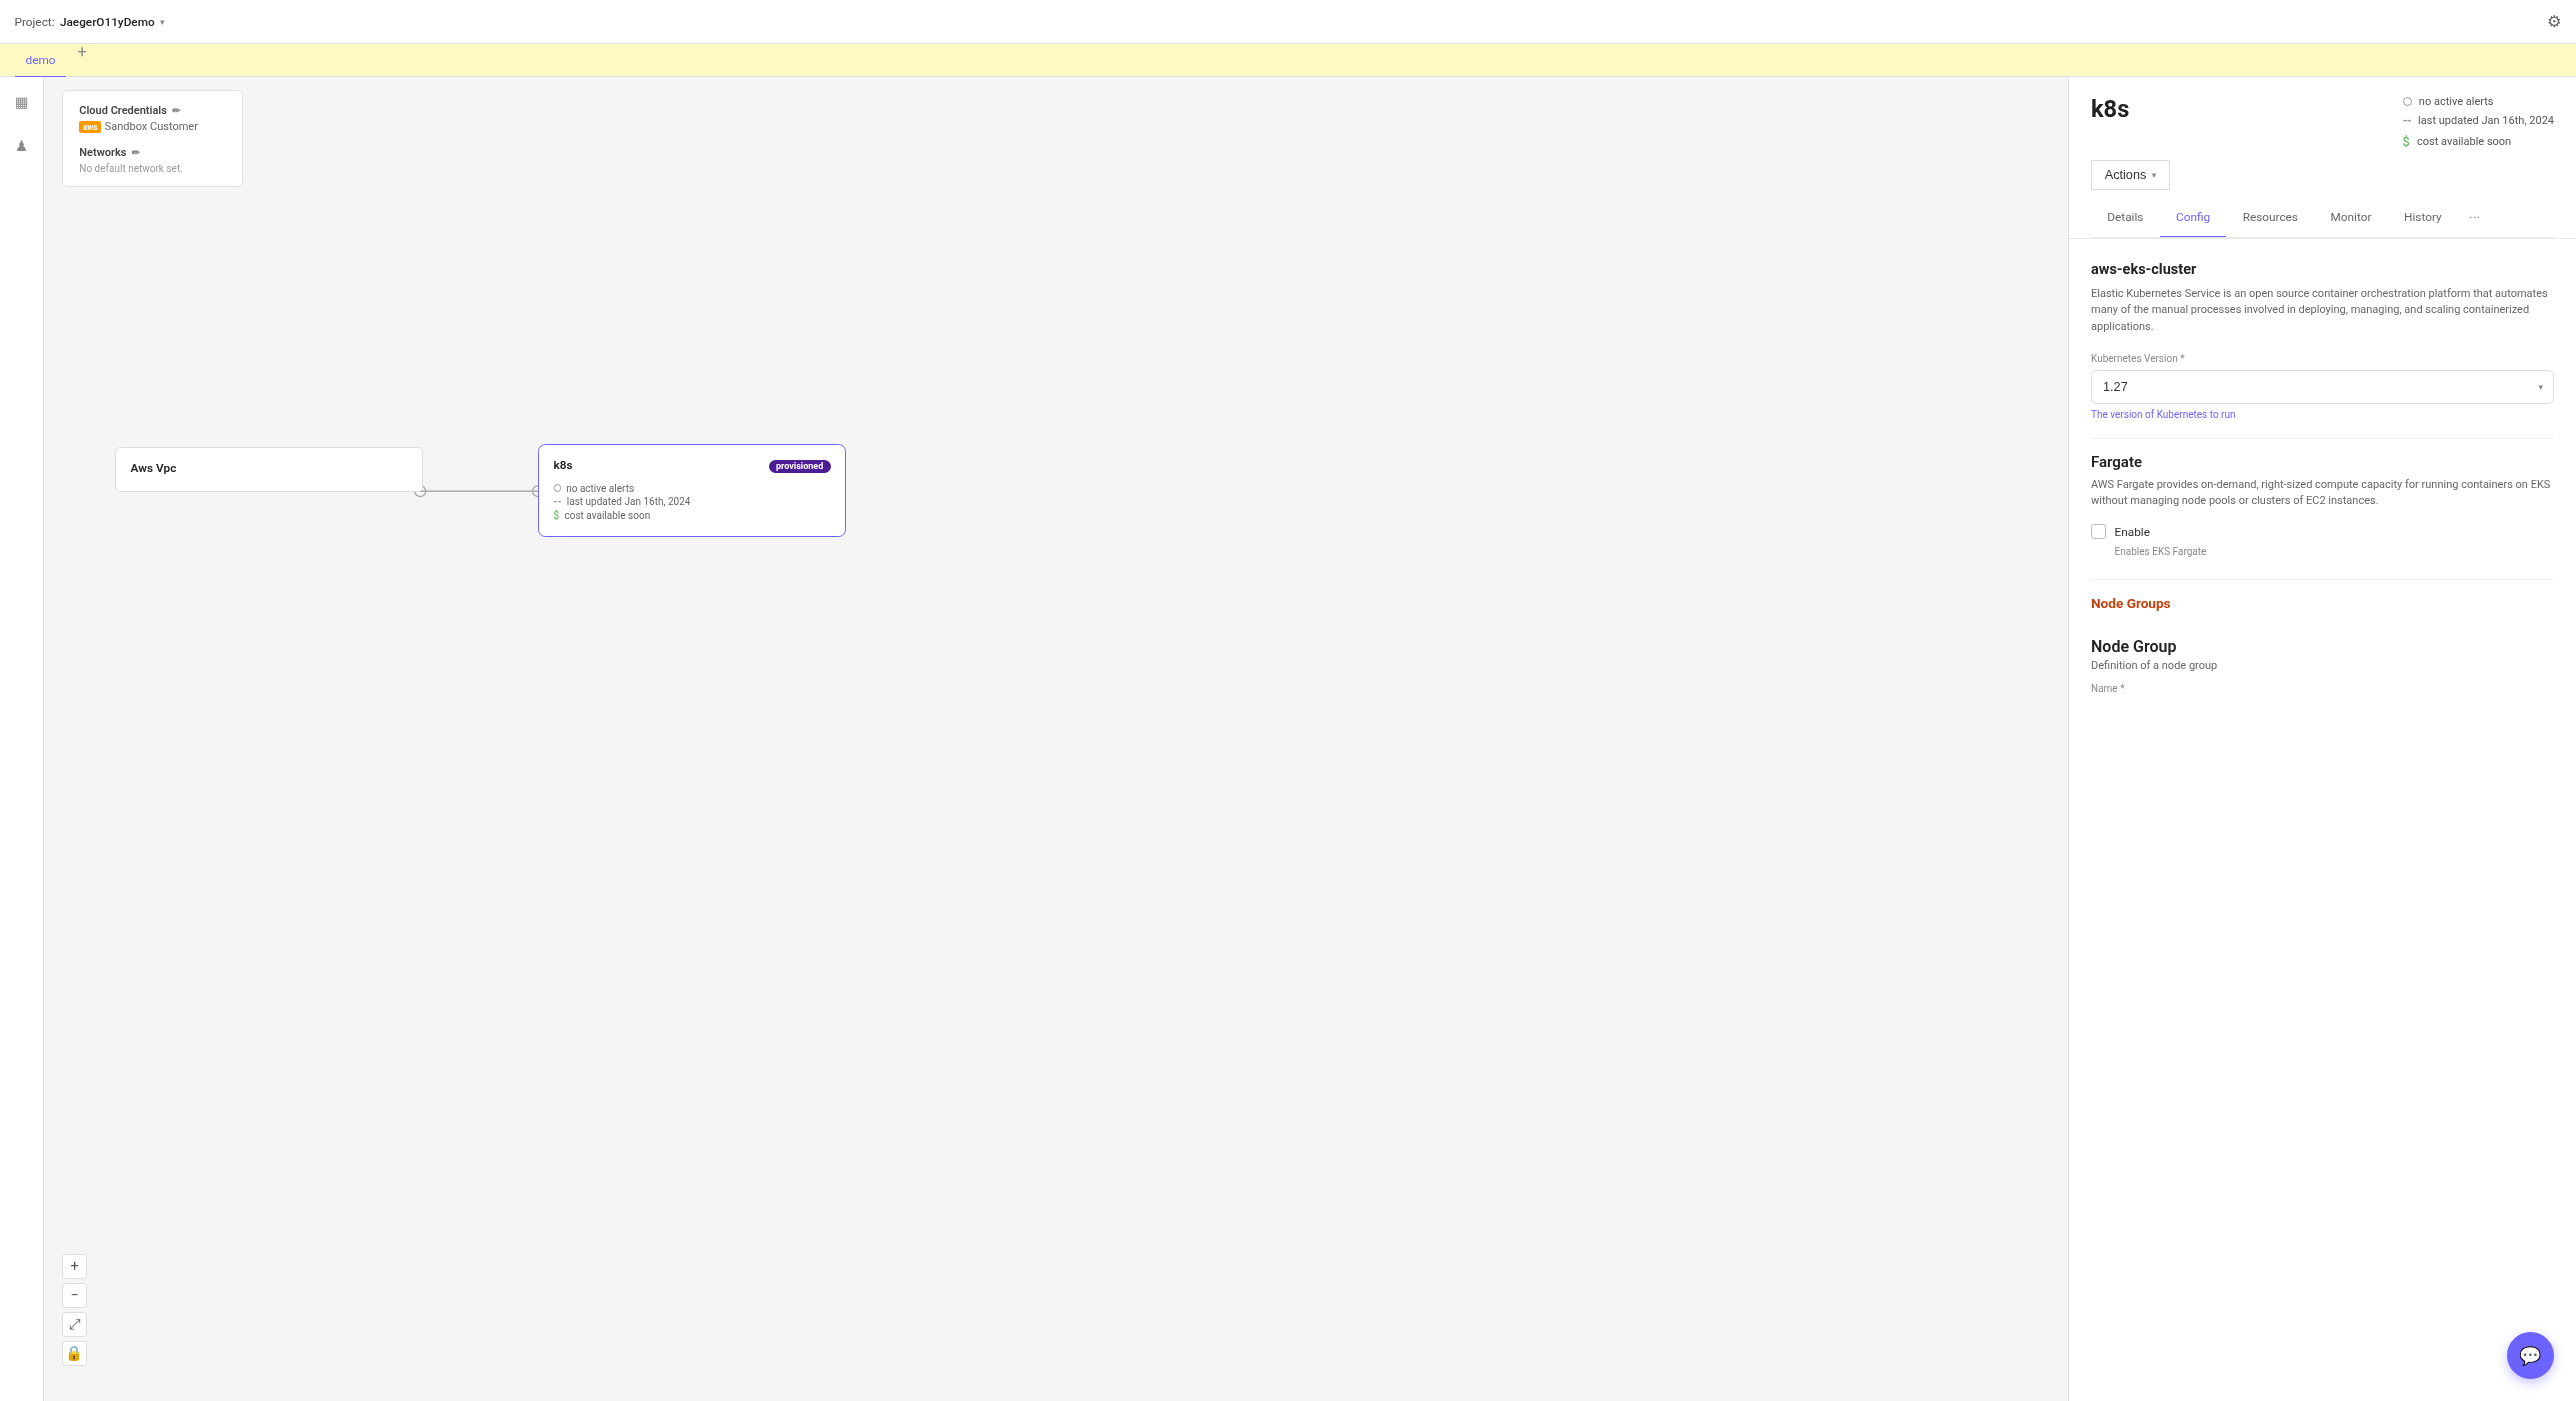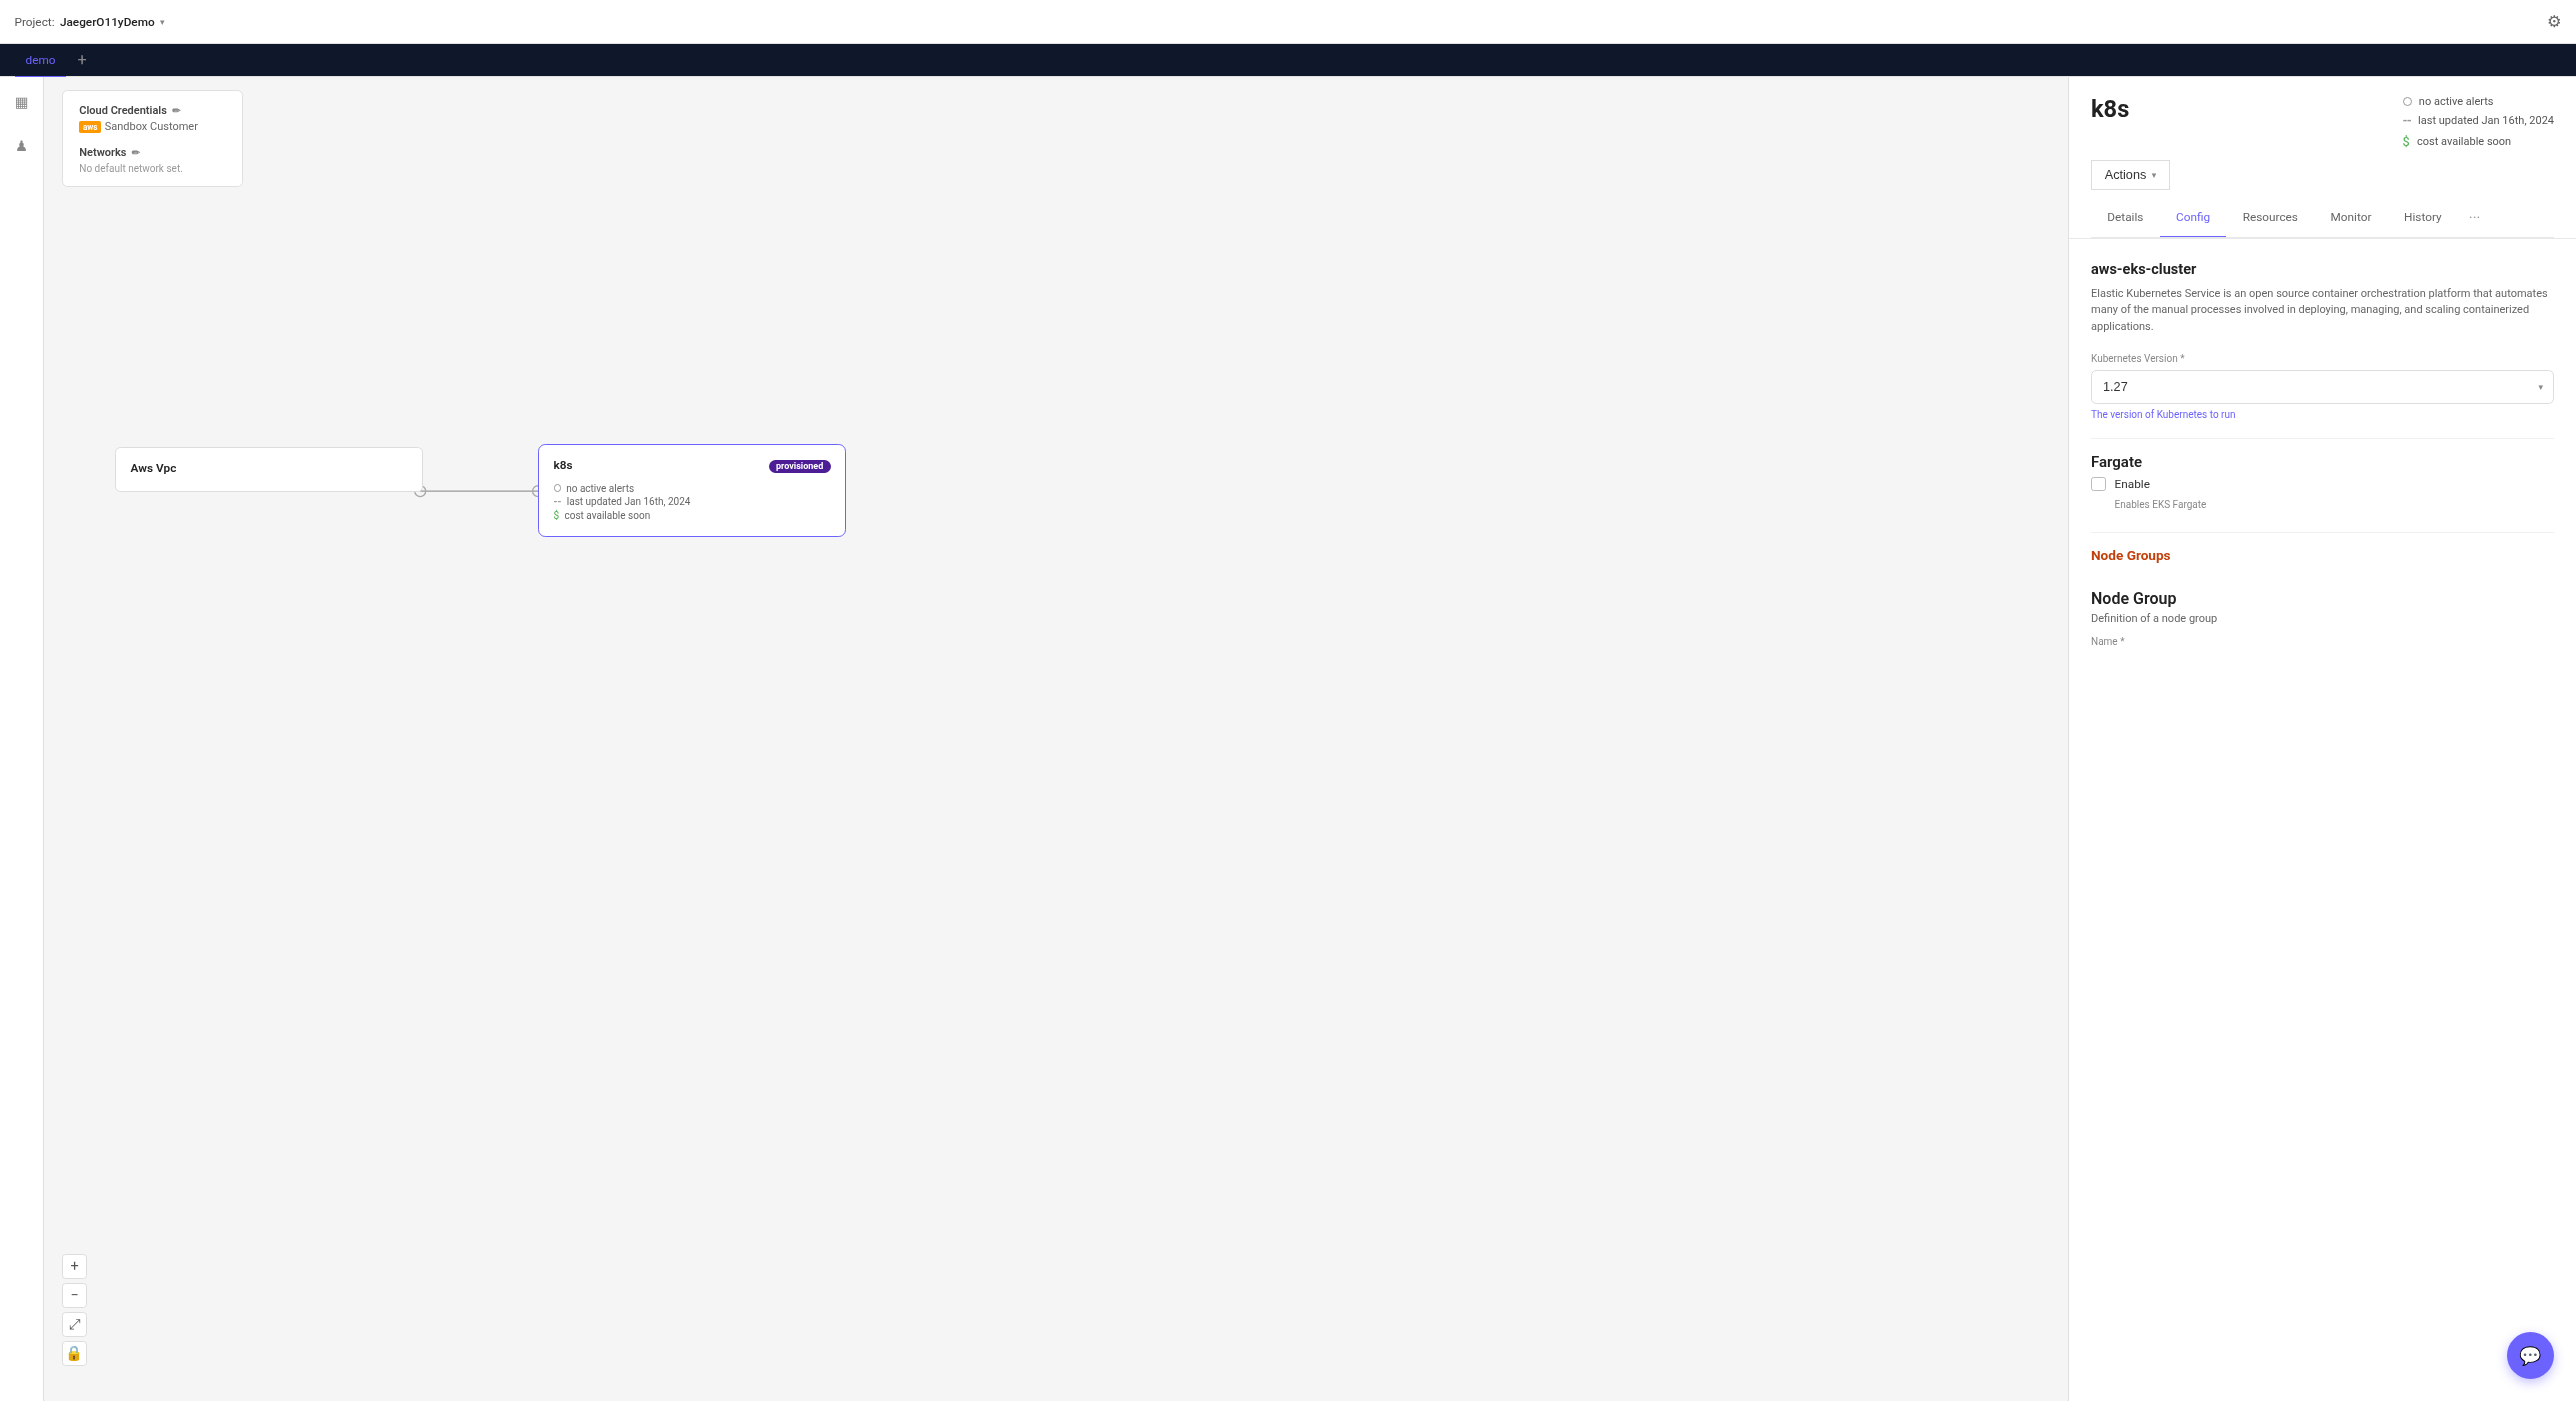--- a/index.html
+++ b/index.html
@@ -11,22 +11,22 @@
       background: #fff; border-bottom: 0.9px solid #e0e0e0;
       padding: 0 14.5px; height: 44px;
     }
     .project-selector { display: flex; align-items: center; gap: 5.4px; font-size: 11.8px; color: #555; cursor: pointer; }
     .project-name { font-weight: 500; color: #222; }
     .chevron-down { font-size: 9px; color: #888; }
     .gear-icon { font-size: 16.3px; color: #666; cursor: pointer; }
 
     
     .tab-bar {
-      display: flex; align-items: center;
-      background: #0f172a; border-bottom: 0.9px solid #e0e0e0;
+      display: flex; align-items: flex-start;
+      background: #fef9c3; border-bottom: 0.9px solid #e0e0e0;
       padding: 0 14.5px; height: 33px; gap: 3.6px;
     }
     .tab { padding: 0 11px; height: 33px; display: flex; align-items: center; font-size: 11.8px; cursor: pointer; border-bottom: 1.8px solid transparent; }
     .tab.active { border-bottom: 1.8px solid #6c63ff; color: #6c63ff; }
     .tab-add { padding: 0 7.3px; font-size: 16.3px; color: #888; cursor: pointer; line-height: 1; }
 
     
     .main-layout { display: flex; height: calc(100vh - 76px); }
 
     
@@ -328,20 +328,21 @@
           <input class="field-input" type="text" value="1.27" readonly="" style="">
           <span class="field-select-arrow">▾</span>
         </div>
         <div class="field-hint">The version of Kubernetes to run</div>
       </div>
 
       <hr class="divider">
 
       <div class="rp-sub-section">
         <div class="rp-sub-title">Fargate</div>
+        <div class="rp-sub-desc">AWS Fargate provides on-demand, right-sized compute capacity for running containers on EKS without managing node pools or clusters of EC2 instances.</div>
         <div class="checkbox-row">
           <div class="checkbox-box"></div>
           <span class="checkbox-label">Enable</span>
         </div>
         <div class="checkbox-hint">Enables EKS Fargate</div>
       </div>
 
       <hr class="divider">
 
       <div class="ng-section">

